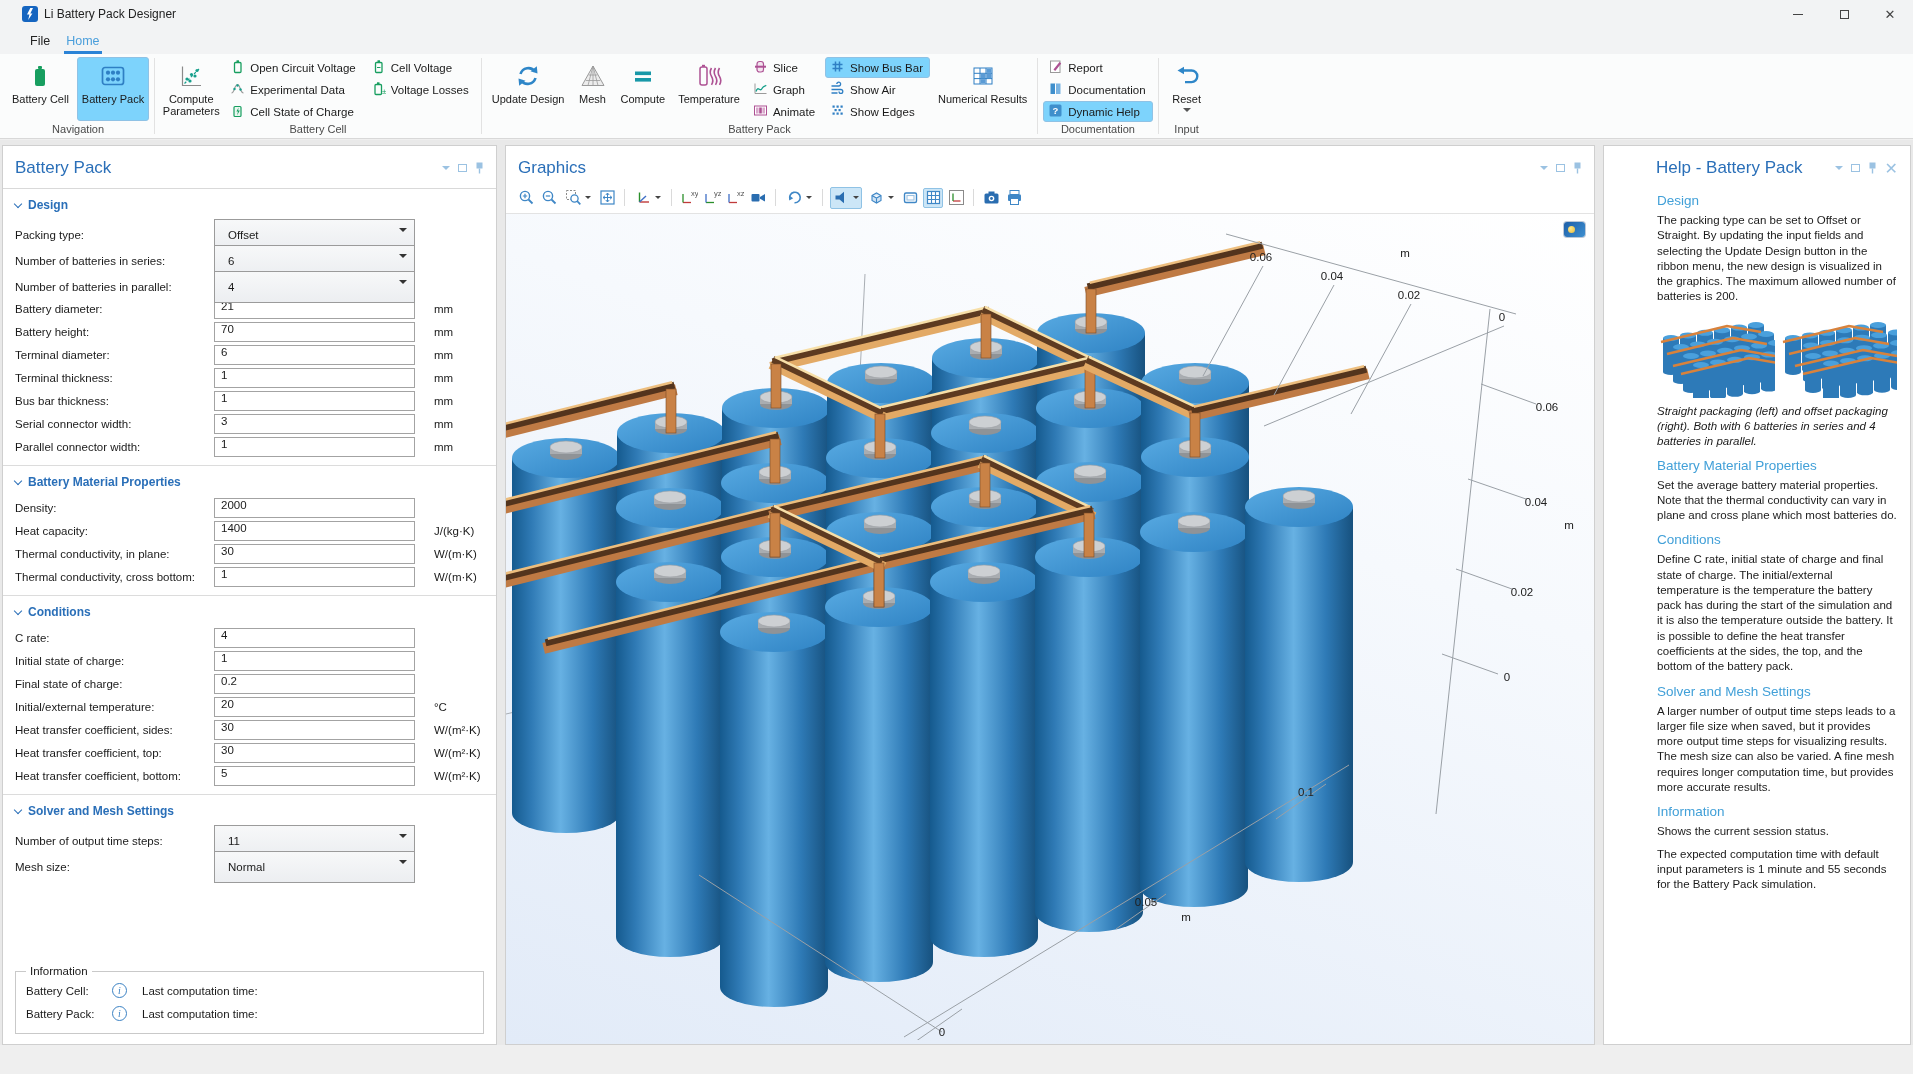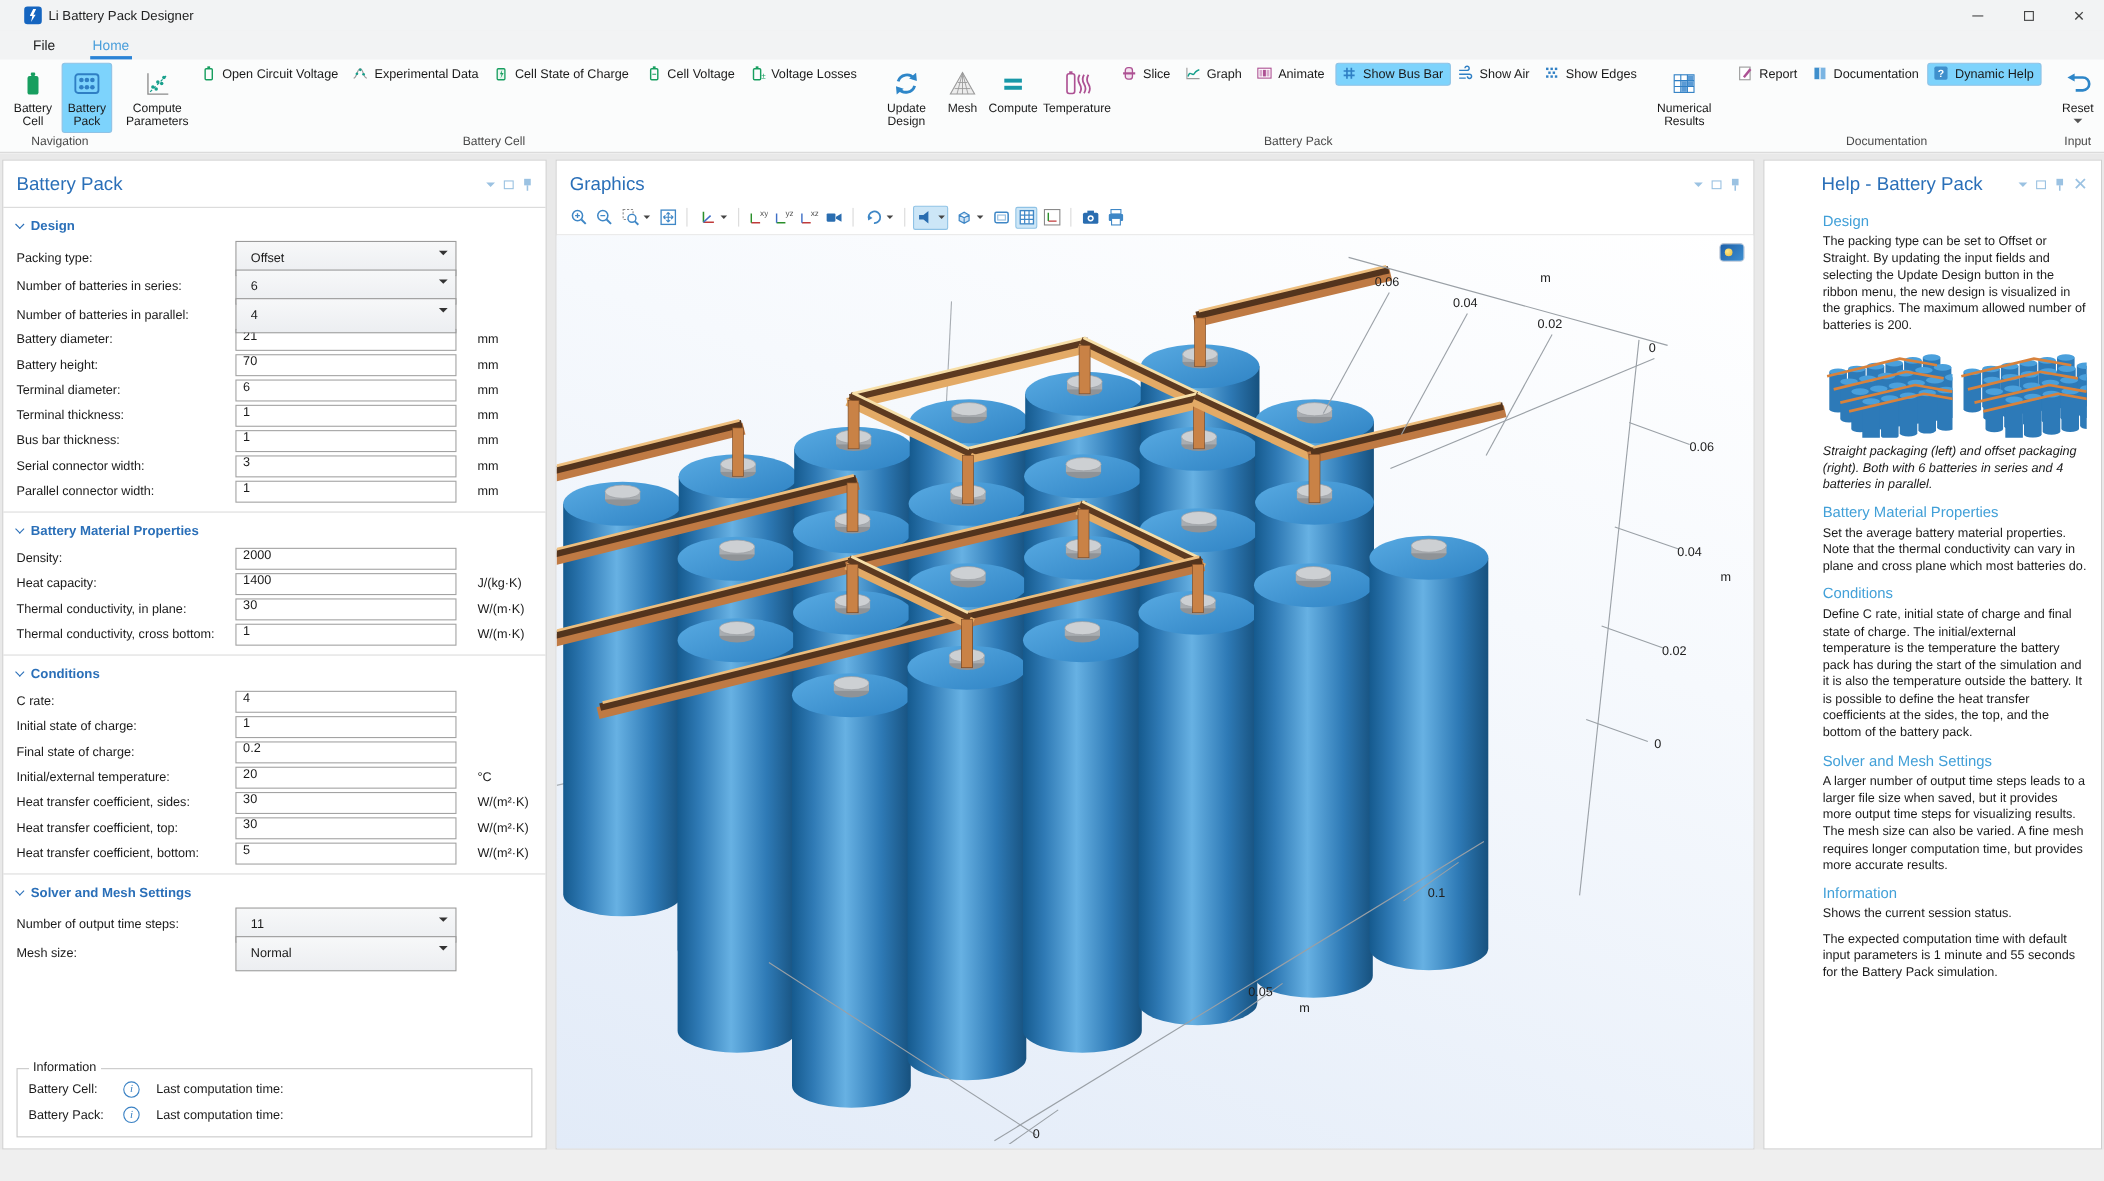--- a/index.html
+++ b/index.html
@@ -11,38 +11,38 @@
   .app-icon { width:16px; height:16px; margin:0 6px 0 22px; background:#1565c0; border-radius:3px; position:relative; }
   .app-icon::after { content:""; position:absolute; left:5px; top:2px; width:6px; height:12px;
     background:#fff; clip-path:polygon(55% 0,100% 0,55% 45%,90% 45%,20% 100%,40% 55%,0 55%); }
   .app-title { font-size:12px; color:#222; }
   .win-controls { margin-left:auto; display:flex; height:100%; }
   .win-btn { width:46px; height:100%; display:flex; align-items:center; justify-content:center; color:#444; font-size:13px; }
   .win-min i { display:block; width:10px; height:1px; background:#444; }
   .win-max i { display:block; width:9px; height:9px; border:1px solid #444; }
 
   
-  .menubar { height:26px; background:#f2f3f4; display:flex; align-items:flex-end; padding-left:26px; gap:26px; }
+  .menubar { height:26px; background:#f2f3f4; display:flex; align-items:flex-end; padding-left:26px; gap:8px; }
   .menu-tab { font-size:12.5px; padding:3px 4px 6px; color:#222; position:relative; }
   .menu-tab.active { color:#4a9edb; }
   .menu-tab.active::after { content:""; position:absolute; left:2px; right:2px; bottom:0; height:3px; background:#2b83d6; }
 
   
   .ribbon { height:85px; background:#fbfcfc; border-bottom:1px solid #d8d8d8; display:flex; align-items:stretch; padding:0 2px; }
   .rgroup { display:flex; flex-direction:column; padding:3px 5px 0; }
   .rgroup-content { display:flex; flex:1; align-items:flex-start; gap:3px; }
   .rgroup-label { text-align:center; font-size:11px; color:#4a4a4a; padding:1px 2px 3px; white-space:nowrap; }
   .rsep { width:1px; background:#e2e2e2; margin:4px 0; }
   .rlarge { display:flex; flex-direction:column; align-items:center; border:1px solid transparent; border-radius:3px;
     padding:3px 4px 1px; font-size:11px; line-height:12px; text-align:center; min-width:46px; height:64px; }
   .rlarge .ric { height:30px; display:flex; align-items:center; justify-content:center; margin-bottom:2px; }
   .rsmall { display:flex; align-items:center; gap:5px; padding:1px 6px 1px 4px; height:21px; font-size:11.5px;
     border:1px solid transparent; border-radius:3px; white-space:nowrap; }
   .selected { background:#7dd3fc; border-color:#8fc2e5; }
-  .rcol { display:flex; flex-direction:row; gap:1px; }
+  .rcol { display:flex; flex-direction:column; gap:1px; }
   .reset-chev { width:0; height:0; border:4px solid transparent; border-top-color:#555; margin-top:3px; }
 
   
   .main { position:absolute; left:0; top:140px; width:1913px; height:905px; background:#e9e9e9;
     display:flex; gap:8px; padding:5px 2px 0; }
   .panel { background:#fff; border:1px solid #cfcfcf; height:900px; display:flex; flex-direction:column; position:relative; }
   .panel-head { display:flex; align-items:center; padding:12px 12px 4px; }
   .panel-title { color:#2a6fb8; font-size:17px; }
   .head-icons { margin-left:auto; display:flex; gap:8px; align-items:center; }
   .hic { color:#9bc2e2; display:flex; align-items:center; }
@@ -1004,21 +1004,21 @@
         </svg>
       <div id="axis-layer">
           <span class="ax-lbl" style="left: 755px; top: 43px;">0.06</span>
           <span class="ax-lbl" style="left: 826px; top: 62px;">0.04</span>
           <span class="ax-lbl" style="left: 903px; top: 81px;">0.02</span>
           <span class="ax-lbl" style="left: 996px; top: 103px;">0</span>
           <span class="ax-lbl" style="left: 1041px; top: 193px;">0.06</span>
           <span class="ax-lbl" style="left: 1030px; top: 288px;">0.04</span>
           <span class="ax-lbl" style="left: 1016px; top: 378px;">0.02</span>
           <span class="ax-lbl" style="left: 1001px; top: 463px;">0</span>
-          <span class="ax-lbl" style="left: 800px; top: 598px;">0.1</span>
+          <span class="ax-lbl" style="left: 800px; top: 578px;">0.1</span>
           <span class="ax-lbl" style="left: 640px; top: 688px;">0.05</span>
           <span class="ax-lbl" style="left: 436px; top: 818px;">0</span>
           <span class="ax-lbl" style="left: 899px; top: 39px;">m</span>
           <span class="ax-lbl" style="left: 1063px; top: 311px;">m</span>
           <span class="ax-lbl" style="left: 680px; top: 703px;">m</span>
         </div>
       <div class="logo-btn"></div>
     </div>
   </div>
 

